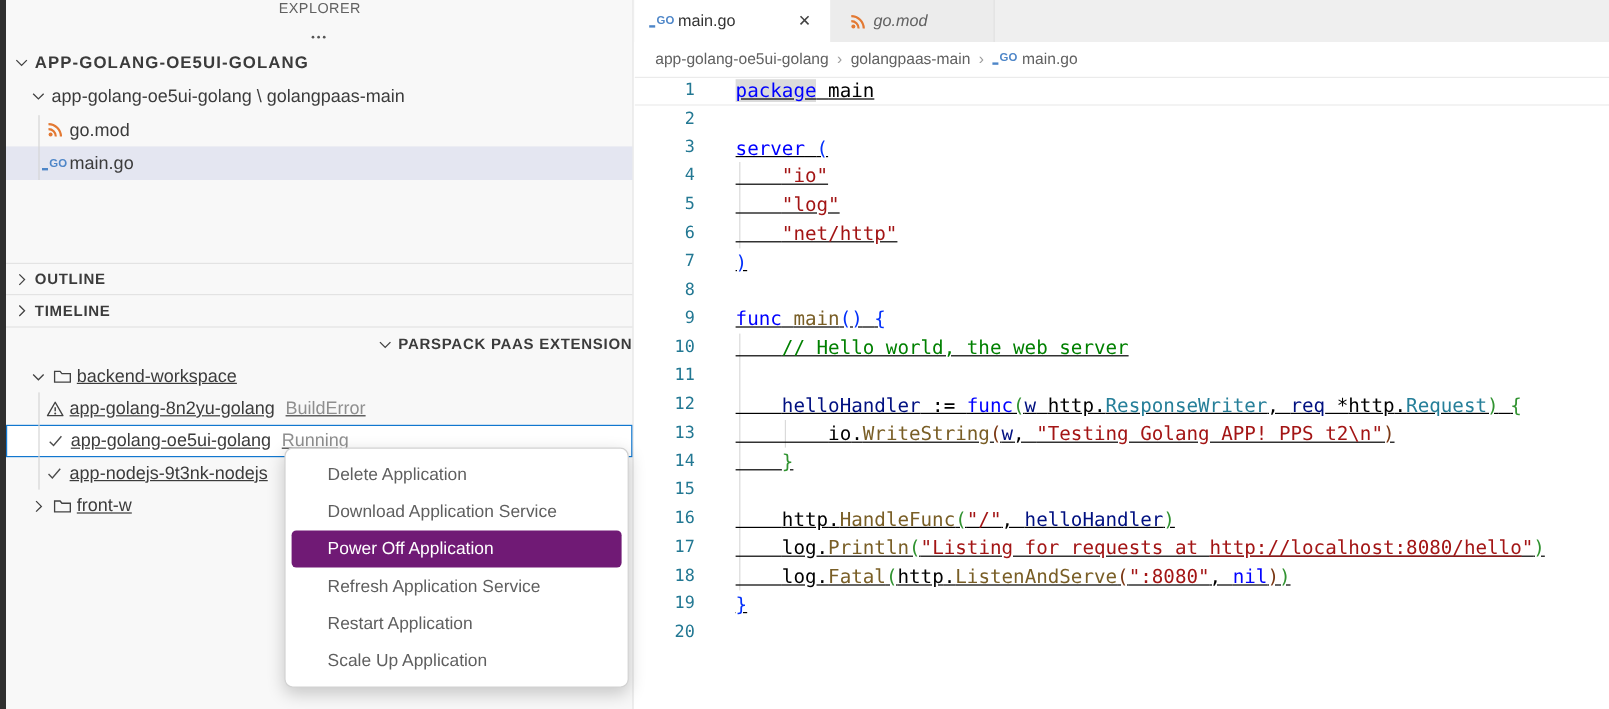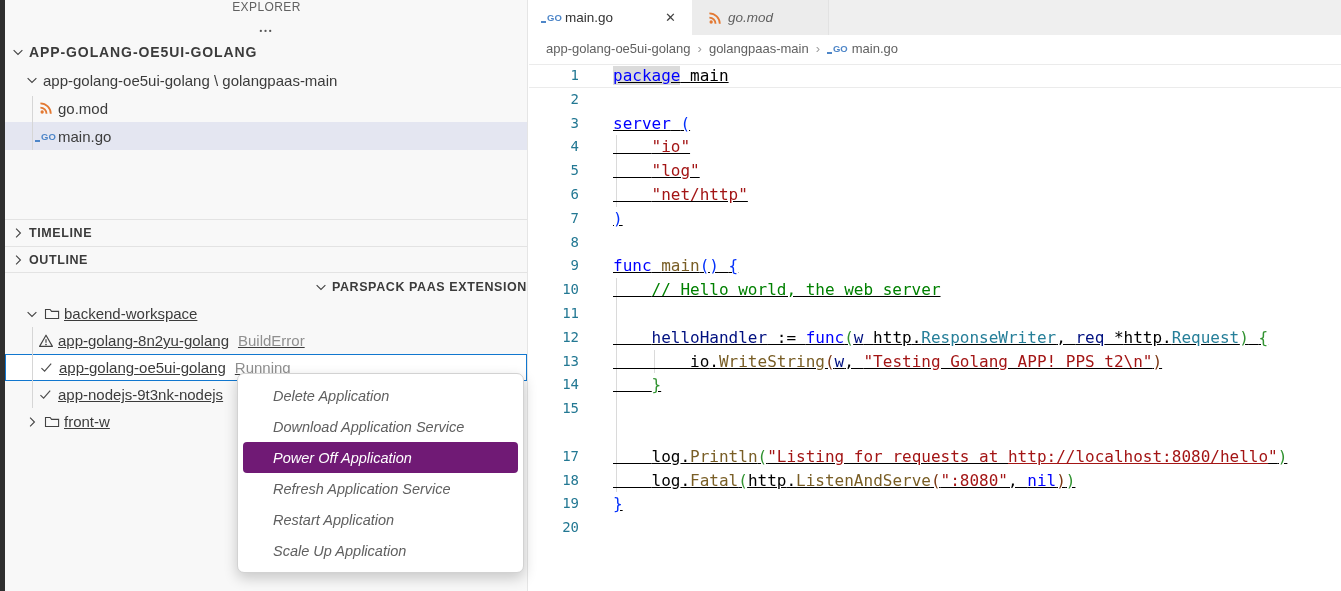--- a/index.html
+++ b/index.html
@@ -35,21 +35,21 @@
   .tree-guide { position:absolute; width:1px; background:#d6d6d6; left:27px; z-index:1; }
 
   
   .goicon { display:inline-flex; align-items:flex-end; color:#4e86c8; font-weight:bold;
     font-size:9.5px; font-family:"Liberation Sans",sans-serif; letter-spacing:0; }
   .godash { width:5px; height:2px; background:#4e86c8; margin-right:1px; }
 
   
   .context-menu { position:absolute; left:237px; top:373px; width:287px;
     background:#ffffff; border:1px solid #d2d2d2; border-radius:7px;
-    box-shadow:0 5px 14px rgba(0,0,0,.20); padding:6px 0; z-index:20;font-style:italic; }
+    box-shadow:0 5px 14px rgba(0,0,0,.20); padding:6px 0; z-index:20; }
   .menu-item { height:31px; margin:0 5px; display:flex; align-items:center;
     padding-left:30px; font-size:14.5px; color:#5f5f5f; border-radius:4px; cursor:pointer; }
   .menu-item.highlighted { background:#701a75; color:#ffffff; }
 
   
   .editor { position:absolute; left:529px; top:0; right:0; height:591px; background:#ffffff; }
   .tab-bar { position:absolute; left:0; top:0; right:0; height:35px; background:#efefef; display:flex; }
   .tab { height:35px; display:flex; align-items:center; padding:0 14px; font-size:13.5px;
     color:#333333; cursor:pointer; flex:none; }
   .tab .icon-wrap { margin-right:5px; }
@@ -122,35 +122,35 @@
       </div>
       <div class="row indent2 selected">
         <span class="icon-wrap">
           <span class="goicon"><span class="godash"></span>GO</span>
         </span>
         <span class="label">main.go</span>
       </div>
     </div>
   <div class="spacer"></div>
   <div id="sections" class="paas-area">
+      <div class="section h26">
+        <span class="chev-wrap">
+          <svg width="14" height="14" viewBox="0 0 16 16">
+            <path d="M5.8 3l5 5-5 5" fill="none" stroke="#424242" stroke-width="1.25"></path>
+          </svg>
+        </span>
+        <span>OUTLINE</span>
+      </div>
       <div class="section h27">
         <span class="chev-wrap">
           <svg width="14" height="14" viewBox="0 0 16 16">
             <path d="M5.8 3l5 5-5 5" fill="none" stroke="#424242" stroke-width="1.25"></path>
           </svg>
         </span>
         <span>TIMELINE</span>
-      </div>
-      <div class="section h26">
-        <span class="chev-wrap">
-          <svg width="14" height="14" viewBox="0 0 16 16">
-            <path d="M5.8 3l5 5-5 5" fill="none" stroke="#424242" stroke-width="1.25"></path>
-          </svg>
-        </span>
-        <span>OUTLINE</span>
       </div>
       <div class="section h28">
         <span class="chev-wrap">
           <svg width="14" height="14" viewBox="0 0 16 16">
             <path d="M3 5.8l5 5 5-5" fill="none" stroke="#424242" stroke-width="1.25"></path>
           </svg>
         </span>
         <span>PARSPACK PAAS EXTENSION</span>
       </div>
       <div class="row indent1">
@@ -270,18 +270,19 @@
       <div class="code-line" style="top: 183px;"><span class="ln">6</span><span class="lt"><span class="pl">    </span><span class="str">"net/http"</span></span></div>
       <div class="code-line" style="top: 206.8px;"><span class="ln">7</span><span class="lt"><span class="b1">)</span></span></div>
       <div class="code-line" style="top: 230.6px;"><span class="ln">8</span><span class="lt"></span></div>
       <div class="code-line" style="top: 254.4px;"><span class="ln">9</span><span class="lt"><span class="kw">func</span><span class="pl"> </span><span class="fn">main</span><span class="b1">()</span><span class="pl"> </span><span class="b1">{</span></span></div>
       <div class="code-line" style="top: 278.2px;"><span class="ln">10</span><span class="lt"><span class="pl">    </span><span class="cmt">// Hello world, the web server</span></span></div>
       <div class="code-line" style="top: 302px;"><span class="ln">11</span><span class="lt"></span></div>
       <div class="code-line" style="top: 325.8px;"><span class="ln">12</span><span class="lt"><span class="pl">    </span><span class="var">helloHandler</span><span class="pl"> := </span><span class="kw">func</span><span class="b2">(</span><span class="var">w</span><span class="pl"> </span><span class="pkg">http</span><span class="pl">.</span><span class="typ">ResponseWriter</span><span class="pl">, </span><span class="var">req</span><span class="pl"> *</span><span class="pkg">http</span><span class="pl">.</span><span class="typ">Request</span><span class="b2">)</span><span class="pl"> </span><span class="b2">{</span></span></div>
       <div class="code-line" style="top: 349.6px;"><span class="ln">13</span><span class="lt"><span class="pl">        </span><span class="pkg">io</span><span class="pl">.</span><span class="fn">WriteString</span><span class="b3">(</span><span class="var">w</span><span class="pl">, </span><span class="str">"Testing Golang APP! PPS t2\n"</span><span class="b3">)</span></span></div>
       <div class="code-line" style="top: 373.4px;"><span class="ln">14</span><span class="lt"><span class="pl">    </span><span class="b2">}</span></span></div>
       <div class="code-line" style="top: 397.2px;"><span class="ln">15</span><span class="lt"></span></div>
+      <div class="code-line" style="top: 421px;"><span class="ln">16</span><span class="lt"><span class="pl">    </span><span class="pkg">http</span><span class="pl">.</span><span class="fn">HandleFunc</span><span class="b2">(</span><span class="str">"/"</span><span class="pl">, </span><span class="var">helloHandler</span><span class="b2">)</span></span></div>
       <div class="code-line" style="top: 444.8px;"><span class="ln">17</span><span class="lt"><span class="pl">    </span><span class="pkg">log</span><span class="pl">.</span><span class="fn">Println</span><span class="b2">(</span><span class="str">"Listing for requests at </span><span class="str lnk">http://localhost:8080/hello</span><span class="str">"</span><span class="b2">)</span></span></div>
       <div class="code-line" style="top: 468.6px;"><span class="ln">18</span><span class="lt"><span class="pl">    </span><span class="pkg">log</span><span class="pl">.</span><span class="fn">Fatal</span><span class="b2">(</span><span class="pkg">http</span><span class="pl">.</span><span class="fn">ListenAndServe</span><span class="b3">(</span><span class="str">":8080"</span><span class="pl">, </span><span class="kw">nil</span><span class="b3">)</span><span class="b2">)</span></span></div>
       <div class="code-line" style="top: 492.4px;"><span class="ln">19</span><span class="lt"><span class="b1">}</span></span></div>
       <div class="code-line" style="top: 516.2px;"><span class="ln">20</span><span class="lt"></span></div>
     </div>
 </div>
 
 </body></html>

